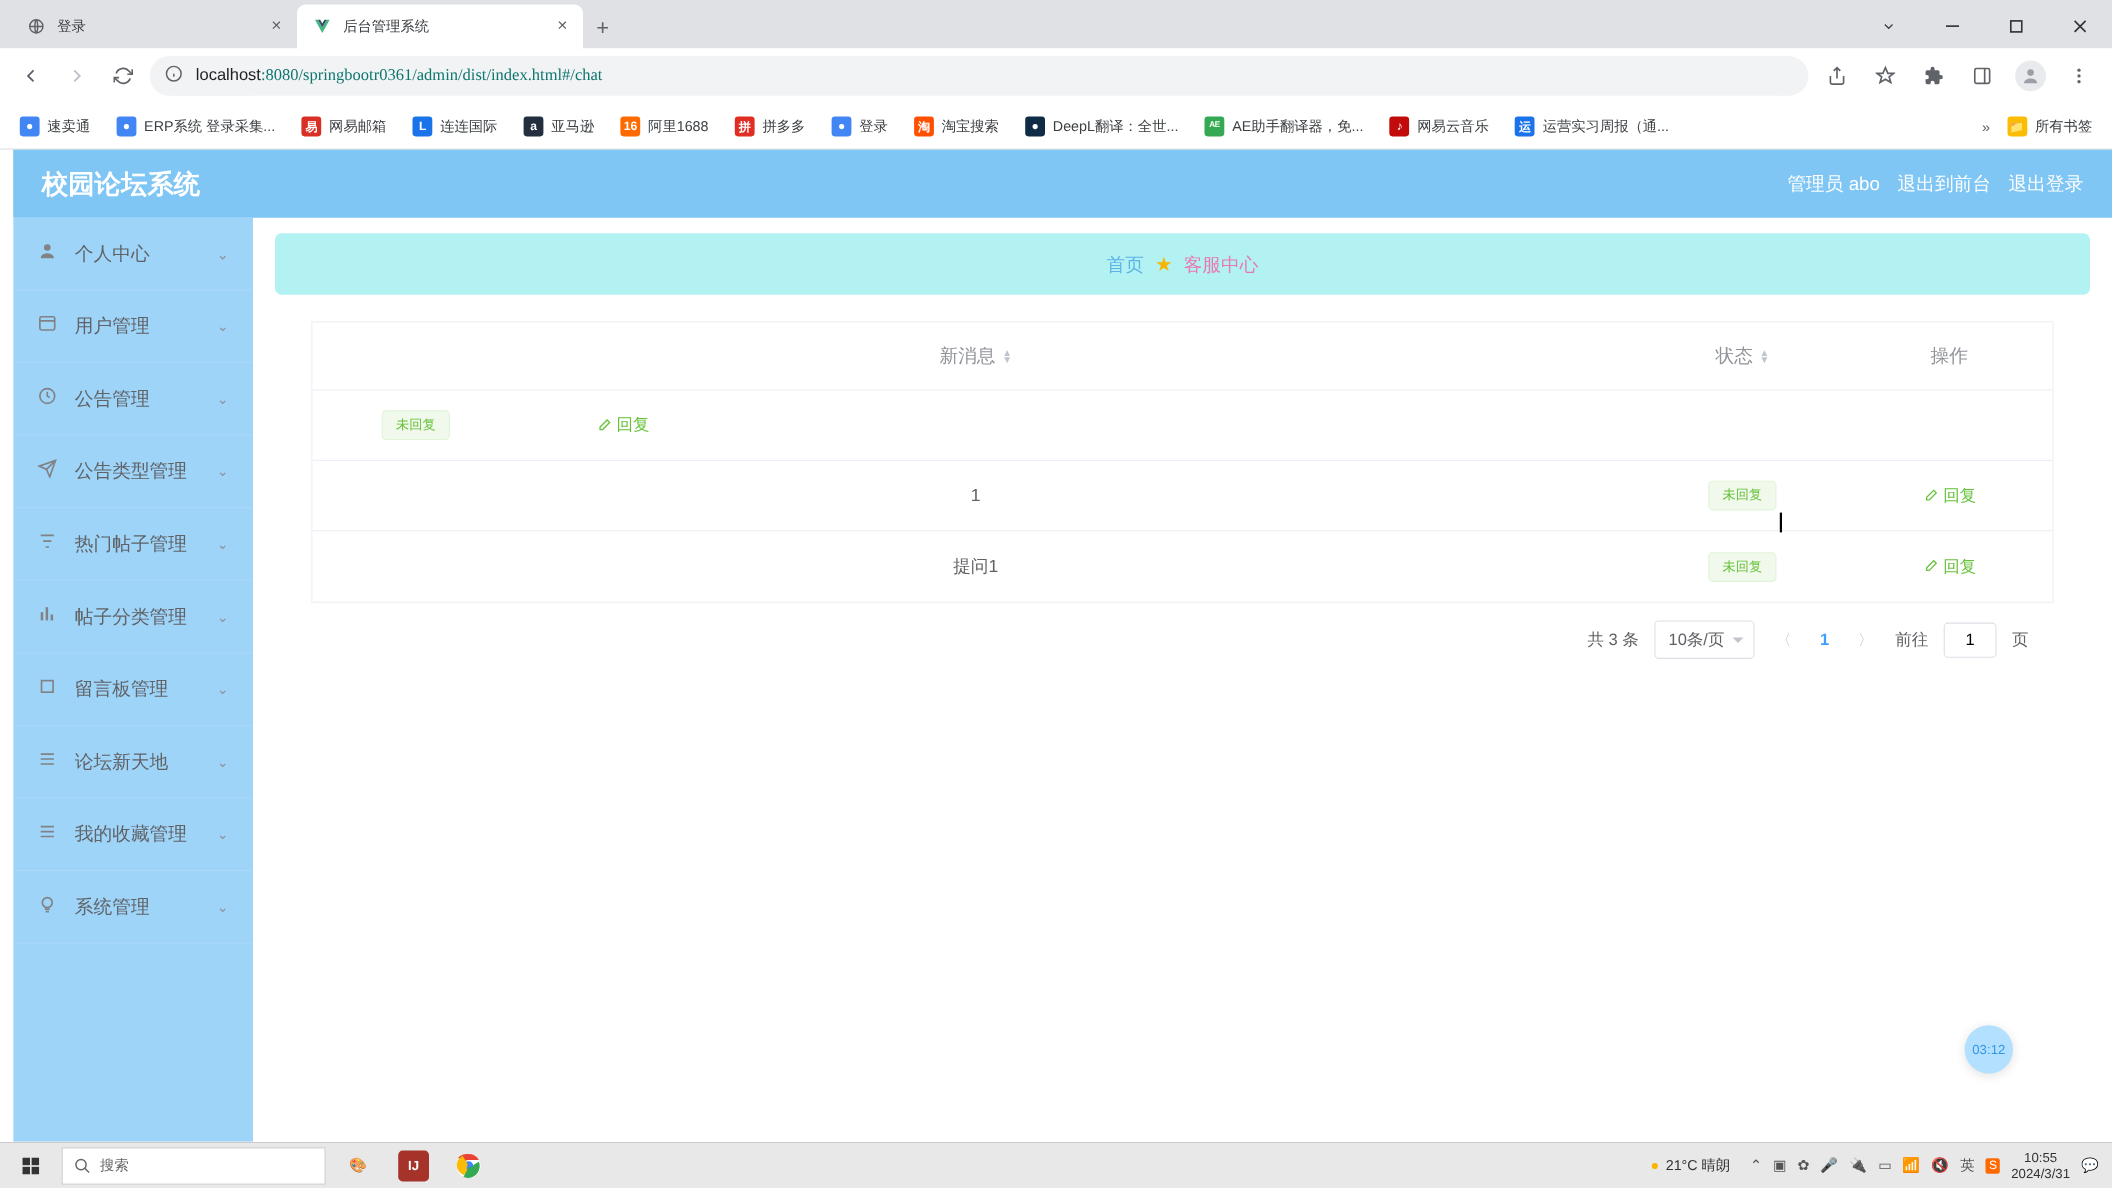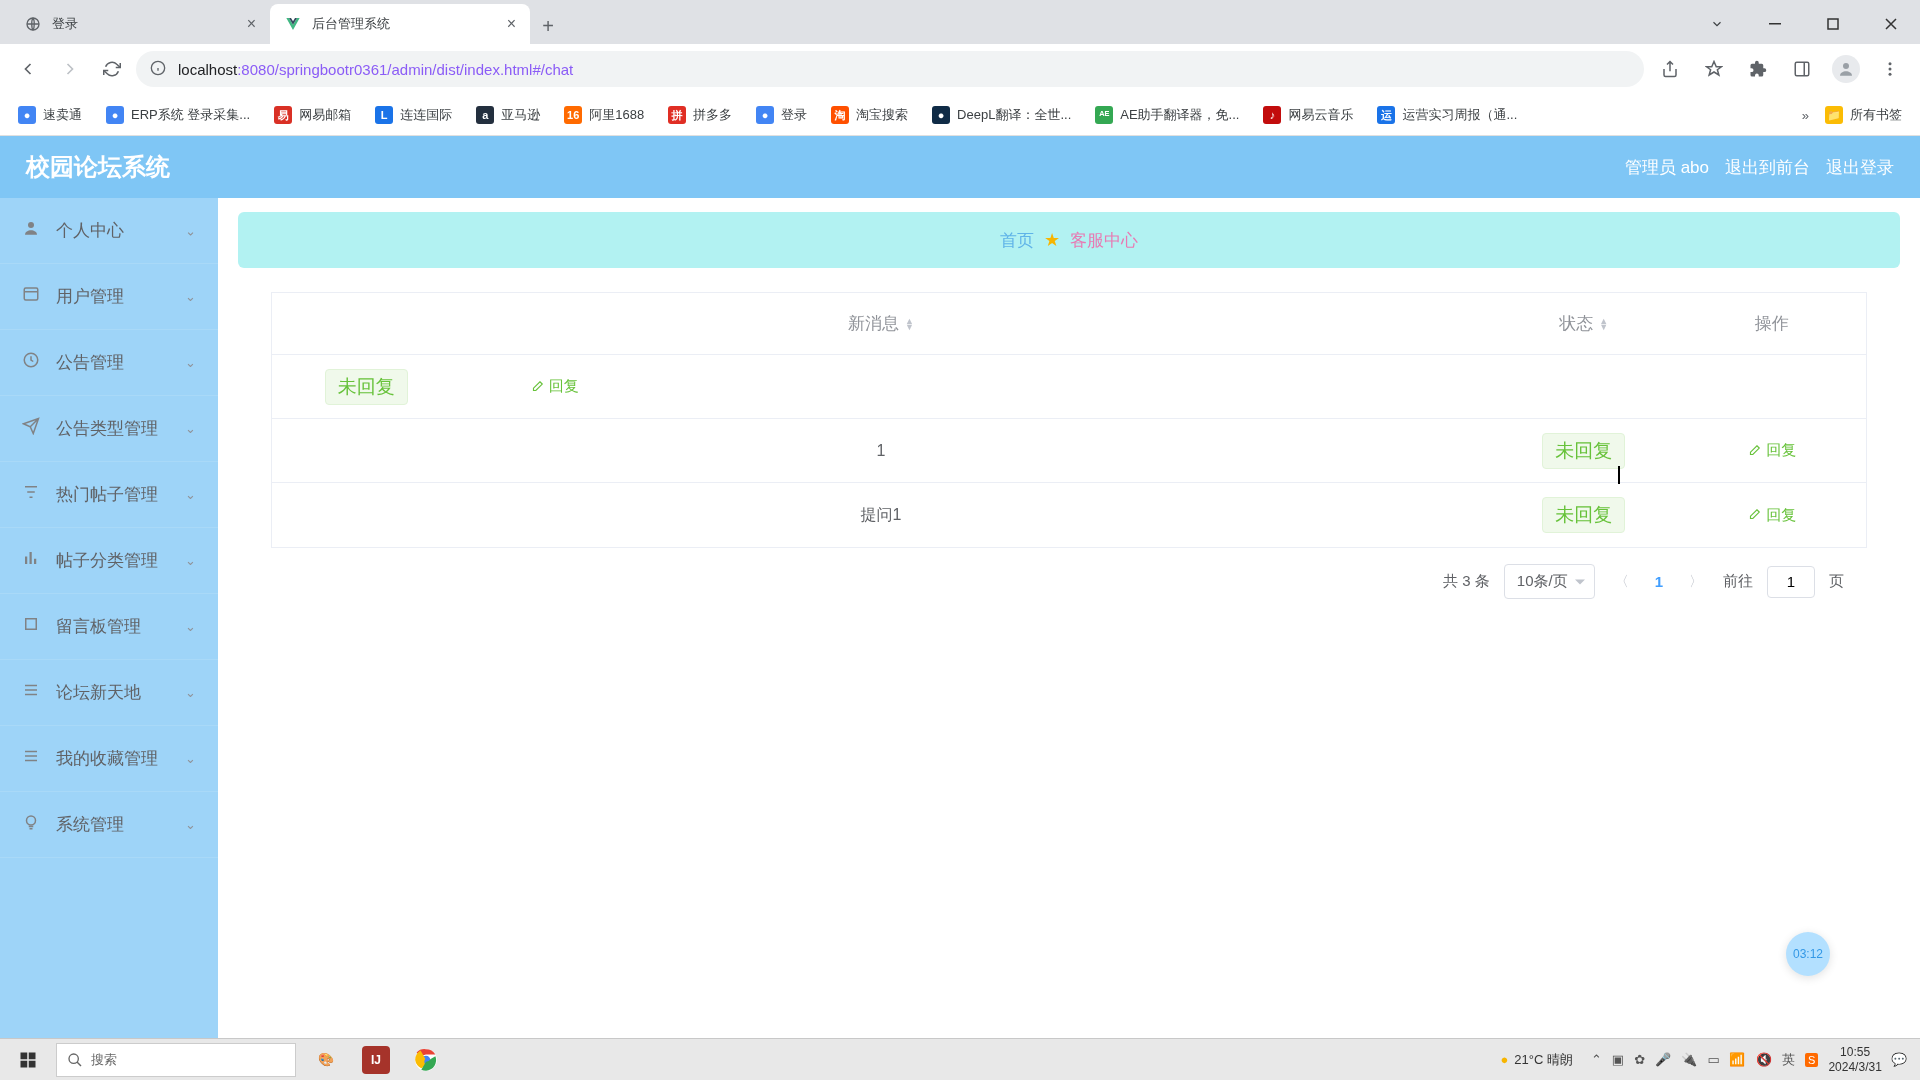--- a/index.html
+++ b/index.html
@@ -16,32 +16,32 @@
 .window-controls { margin-left: auto; display: flex; align-items: center; height: 40px; }
 .win-btn { width: 58px; height: 40px; display: flex; align-items: center; justify-content: center; color: #3c4043; }
 
 .addr-bar { height: 50px; display: flex; align-items: center; padding: 0 10px; gap: 6px; background: #fff; }
 .nav-btn { width: 36px; height: 36px; display: flex; align-items: center; justify-content: center; color: #5f6368; border-radius: 50%; }
 .nav-btn.disabled { color: #bdc1c6; }
 .url-field { flex: 1; height: 36px; background: #f1f3f4; border-radius: 18px; display: flex; align-items: center; padding: 0 14px; font-size: 15px; color: #3c4043; gap: 10px; }
 .url-info-icon { width: 18px; color: #5f6368; }
 .url-text { flex: 1; }
 .url-host { color: #202124; }
-.url-path { color: #8b5cf6; }
+.url-path { color: #0f766e; font-family: Liberation Serif, serif; }
 .addr-actions { display: flex; align-items: center; gap: 4px; }
 .addr-icon { width: 40px; height: 36px; display: flex; align-items: center; justify-content: center; color: #5f6368; }
 .avatar-icon { width: 28px; height: 28px; border-radius: 50%; background: #e8eaed; display: flex; align-items: center; justify-content: center; }
 
 .bookmarks-bar { height: 42px; display: flex; align-items: center; padding: 0 10px; gap: 8px; font-size: 13px; color: #3c4043; }
 .bookmark { display: flex; align-items: center; gap: 7px; padding: 5px 8px; border-radius: 4px; cursor: pointer; white-space: nowrap; }
 .bm-icon { width: 18px; height: 18px; border-radius: 3px; display: flex; align-items: center; justify-content: center; font-size: 11px; color: #fff; font-weight: bold; }
 .bookmarks-right { margin-left: auto; display: flex; align-items: center; gap: 8px; }
 
 
-.app { display: flex; flex-direction: column; height: calc(1080px - 136px - 42px); }
+.app { display: flex; flex-direction: column; height: calc(1080px - 136px - 42px); padding-left: 12px; }
 .app-header { height: 62px; background: #7fc6f5; display: flex; align-items: center; padding: 0 26px; color: #fff; }
 .app-title { font-size: 24px; font-weight: bold; }
 .app-header-right { margin-left: auto; display: flex; gap: 16px; font-size: 17px; }
 .app-header-link { cursor: pointer; }
 
 .app-body { flex: 1; display: flex; overflow: hidden; }
 .sidebar { width: 218px; background: #9ed4f8; overflow-y: auto; }
 .menu-item { height: 66px; display: flex; align-items: center; padding: 0 22px; color: #606266; font-size: 17px; cursor: pointer; border-bottom: 1px solid rgba(255,255,255,0.12); }
 .menu-item.sub { padding-left: 48px; height: 60px; font-size: 16px; }
 .menu-icon { width: 22px; margin-right: 12px; color: #808285; }
@@ -58,21 +58,21 @@
 .thead { display: flex; height: 62px; align-items: center; color: #909399; font-size: 17px; border-bottom: 1px solid #ebeef5; }
 .th-msg { flex: 1; text-align: left; display: flex; justify-content: center; align-items: center; gap: 6px; }
 .th-status { width: 188px; text-align: center; display: flex; justify-content: center; align-items: center; gap: 6px; }
 .th-op { width: 188px; text-align: center; }
 .sort-icon { display: inline-flex; flex-direction: column; line-height: 6px; font-size: 9px; color: #c0c4cc; }
 
 .trow { display: flex; height: 64px; align-items: center; border-bottom: 1px solid #ebeef5; color: #606266; font-size: 16px; }
 .trow:last-child { border-bottom: none; }
 .td-msg { flex: 1; text-align: center; }
 .td-status { width: 188px; display: flex; justify-content: center; }
-.status-tag { background: #f0f9eb; color: #67c23a; border: 1px solid #e1f3d8; padding: 4px 12px; border-radius: 4px; font-size: 19px; }
+.status-tag { background: #f0f9eb; color: #67c23a; border: 1px solid #e1f3d8; padding: 4px 12px; border-radius: 4px; font-size: 12px; }
 .td-op { width: 188px; display: flex; justify-content: center; }
 .reply-btn { color: #67c23a; display: flex; align-items: center; gap: 5px; cursor: pointer; font-size: 15px; }
 .reply-btn svg { width: 14px; height: 14px; }
 
 .pagination { display: flex; align-items: center; justify-content: flex-end; gap: 14px; font-size: 15px; color: #606266; padding-right: 56px; }
 .page-size-select { border: 1px solid #dcdfe6; border-radius: 4px; padding: 7px 26px 7px 12px; position: relative; cursor: pointer; background: #fff; }
 .page-size-select::after { content: ""; position: absolute; right: 9px; top: 50%; width: 0; height: 0; border-left: 5px solid transparent; border-right: 5px solid transparent; border-top: 5px solid #c0c4cc; transform: translateY(-50%); }
 .page-arrow { color: #c0c4cc; padding: 0 6px; cursor: pointer; font-size: 14px; }
 .page-num { color: #409eff; font-weight: 600; padding: 0 6px; }
 .goto-input { width: 48px; height: 32px; border: 1px solid #dcdfe6; border-radius: 4px; text-align: center; font-size: 15px; }

